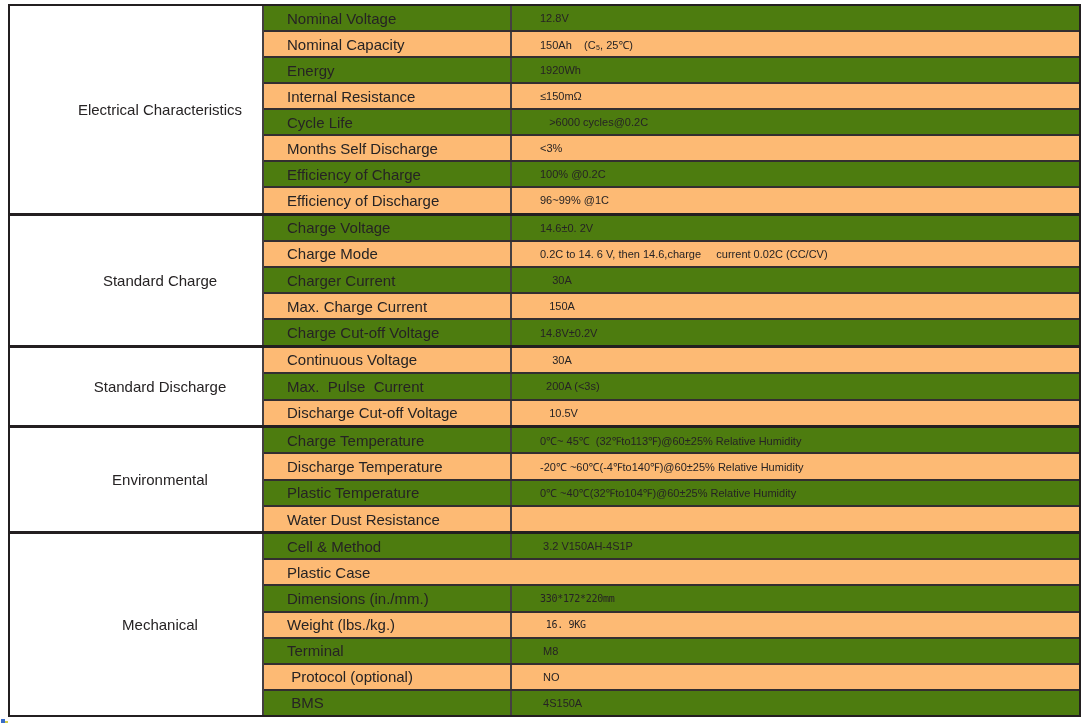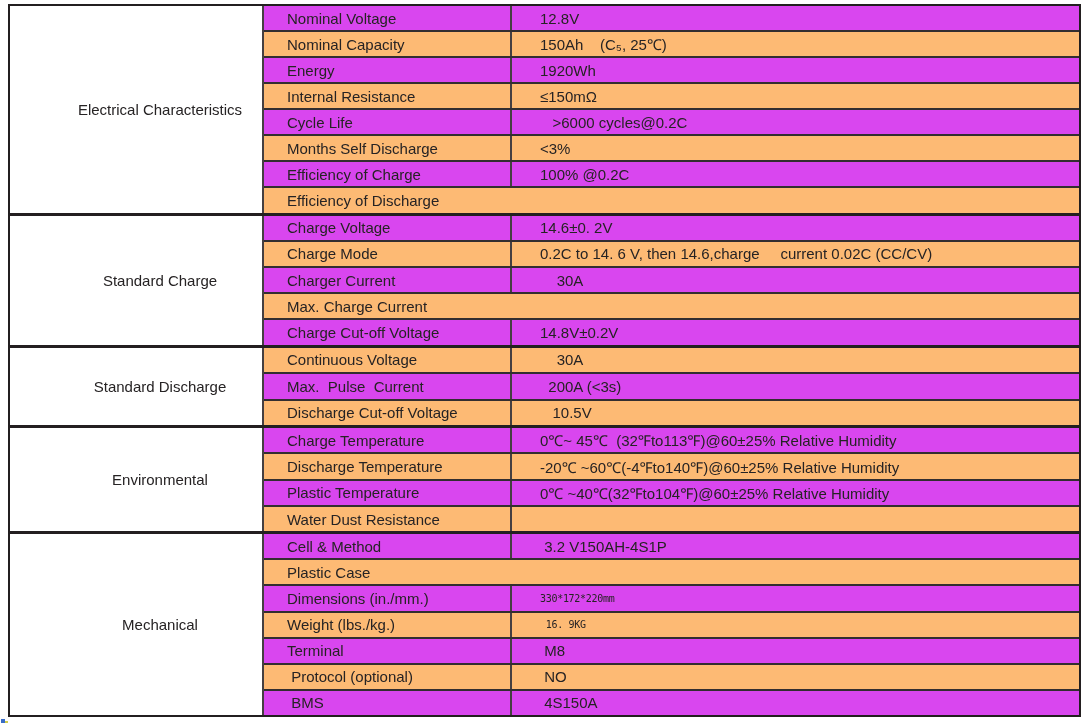--- a/index.html
+++ b/index.html
@@ -59,21 +59,21 @@
     flex-direction: column;
     border-left: 2px solid #453f41;
   }
 
   .row {
     flex: 1;
     min-height: 0;
     display: flex;
     align-items: stretch;
     border-top: 2px solid #332e30;
-    background: #d946ef;
+    background: #4d7c0f;
   }
   .row:first-child { border-top: none; }
   .row.gray { background: #fdba74; }
 
   .param-cell {
     width: 246px;
     flex: none;
     display: flex;
     align-items: center;
     padding-left: 23px;
@@ -84,21 +84,21 @@
   }
 
   .value-cell {
     flex: 1;
     min-width: 0;
     display: flex;
     align-items: center;
     border-left: 2px solid #453f41;
     padding-left: 28px;
     box-sizing: border-box;
-    font-size: 15px;
+    font-size: 11px;
     white-space: pre;
     overflow: hidden;
   }
   .value-cell.mono {
     font-family: "DejaVu Sans Mono", monospace;
     font-size: 10px;
     letter-spacing: -0.3px;
   }
 
   .dot { position: absolute; }
@@ -138,20 +138,21 @@
           <div class="row gray">
             <div class="param-cell">Months Self Discharge</div>
             <div class="value-cell">&lt;3%</div>
           </div>
           <div class="row">
             <div class="param-cell">Efficiency of Charge</div>
             <div class="value-cell">100% @0.2C</div>
           </div>
           <div class="row gray">
             <div class="param-cell">Efficiency of Discharge</div>
+            <div class="value-cell">96~99% @1C</div>
           </div>
         </div>
       </div>
       <div class="section" style="flex-grow: 5;">
         <div class="cat-cell">
           <span>Standard Charge</span>
         </div>
         <div class="rows">
           <div class="row">
             <div class="param-cell">Charge Voltage</div>
@@ -160,20 +161,21 @@
           <div class="row gray">
             <div class="param-cell">Charge Mode</div>
             <div class="value-cell">0.2C to 14. 6 V, then 14.6,charge     current 0.02C (CC/CV)</div>
           </div>
           <div class="row">
             <div class="param-cell">Charger Current</div>
             <div class="value-cell">    30A</div>
           </div>
           <div class="row gray">
             <div class="param-cell">Max. Charge Current</div>
+            <div class="value-cell">   150A</div>
           </div>
           <div class="row">
             <div class="param-cell">Charge Cut-off Voltage</div>
             <div class="value-cell">14.8V±0.2V</div>
           </div>
         </div>
       </div>
       <div class="section" style="flex-grow: 3;">
         <div class="cat-cell">
           <span>Standard Discharge</span>

